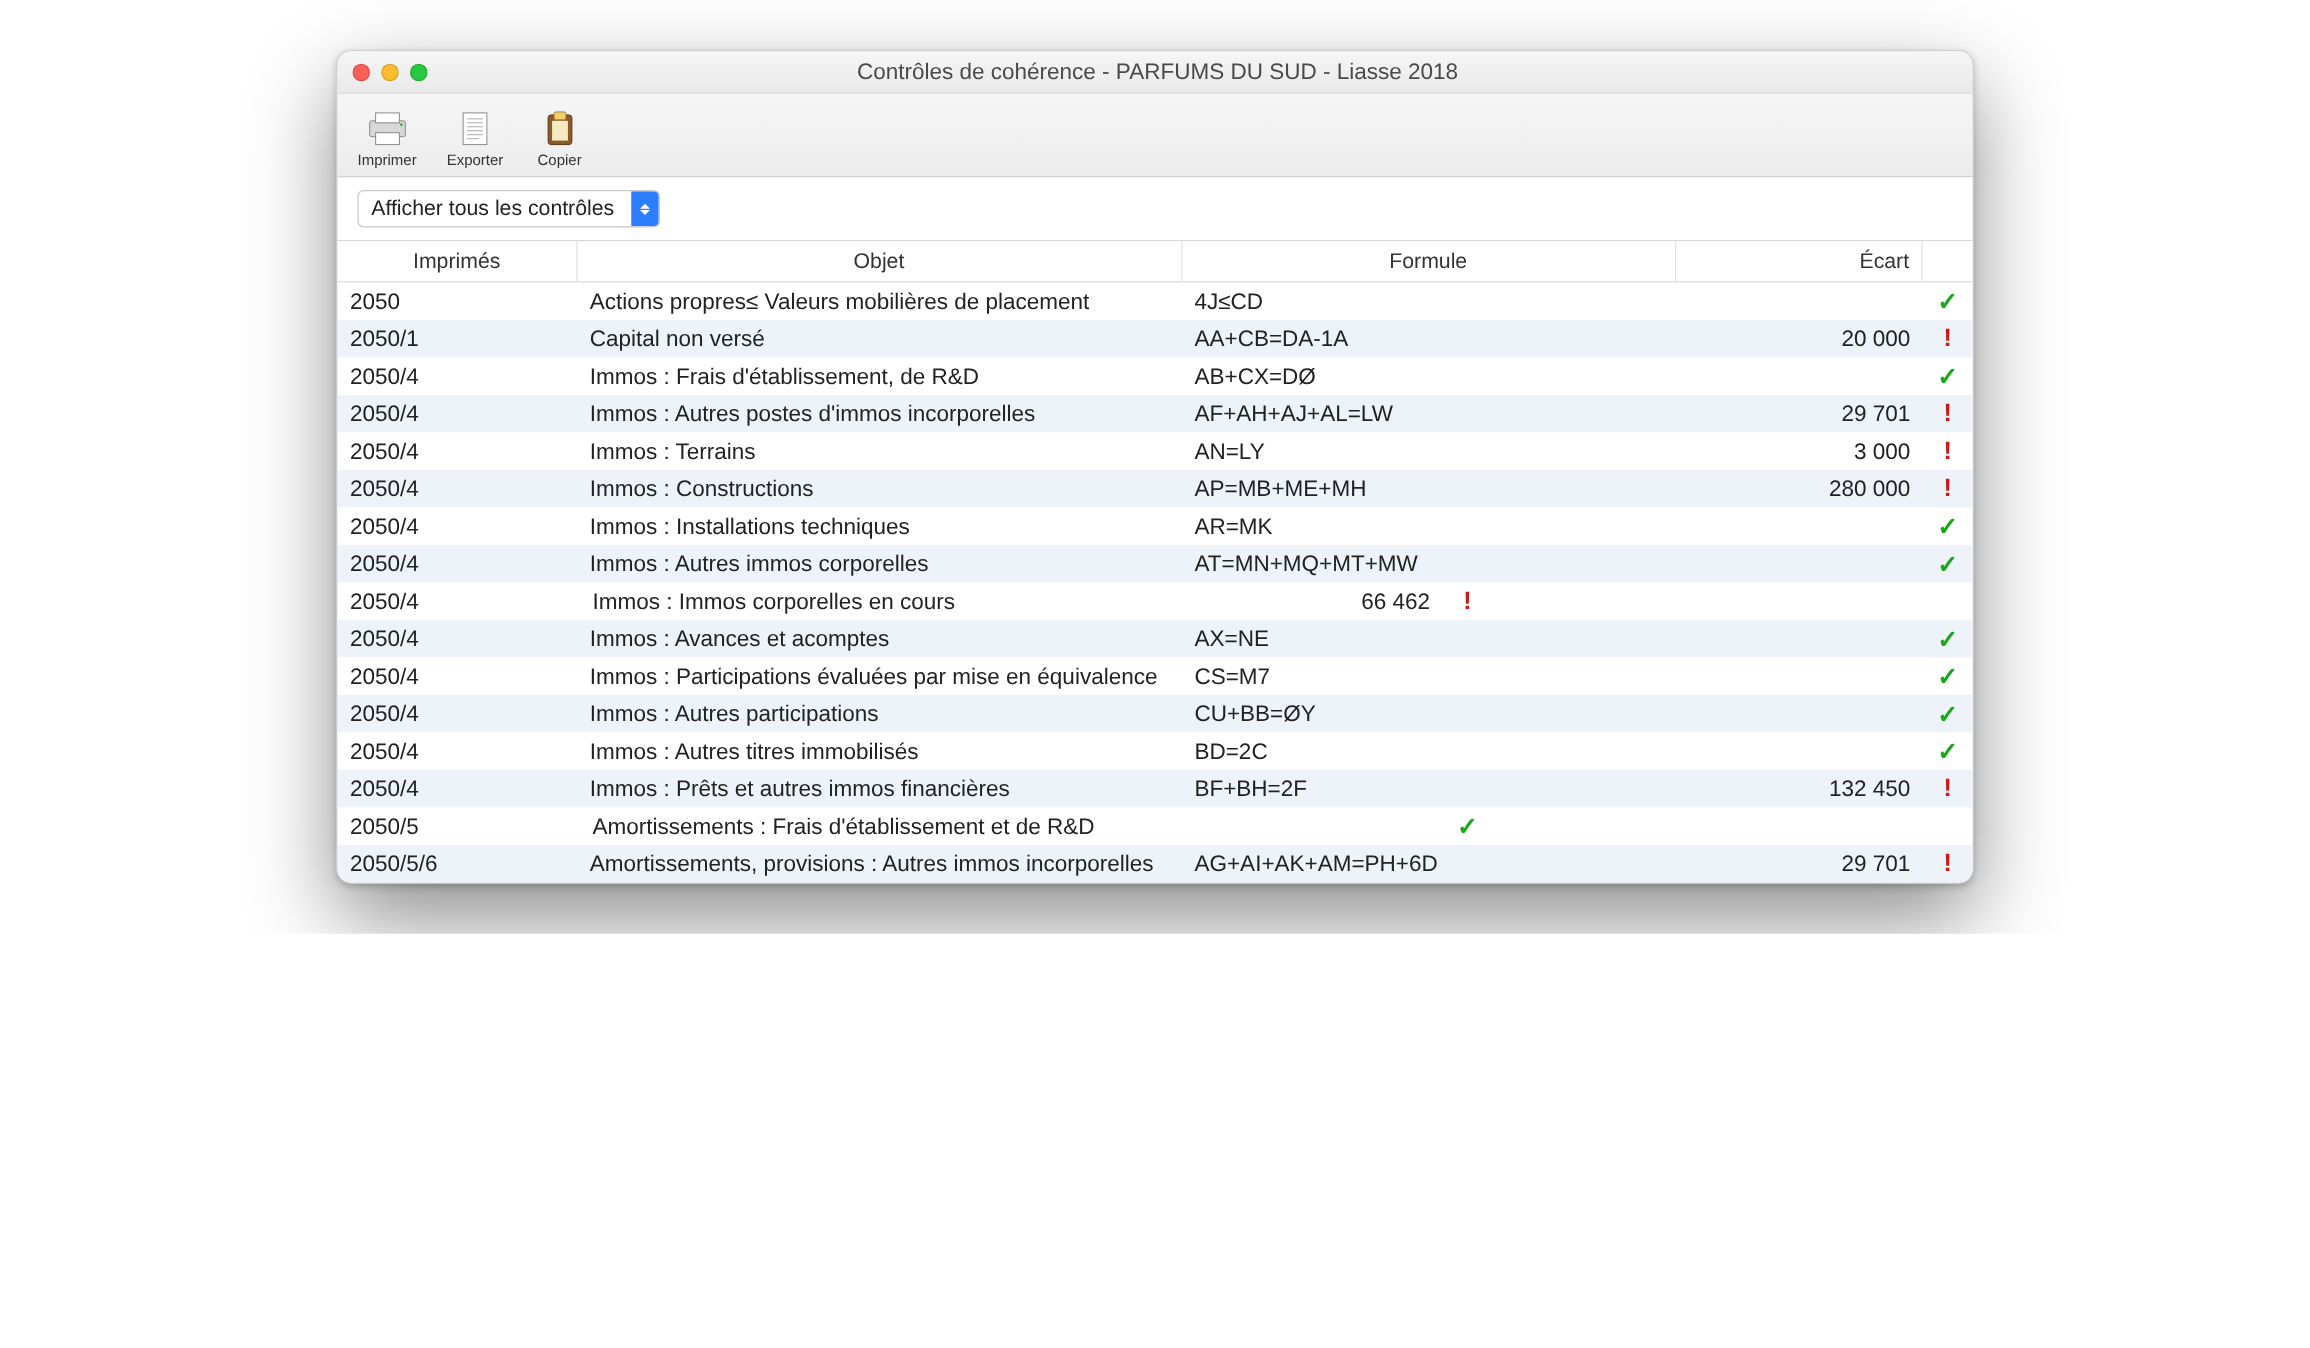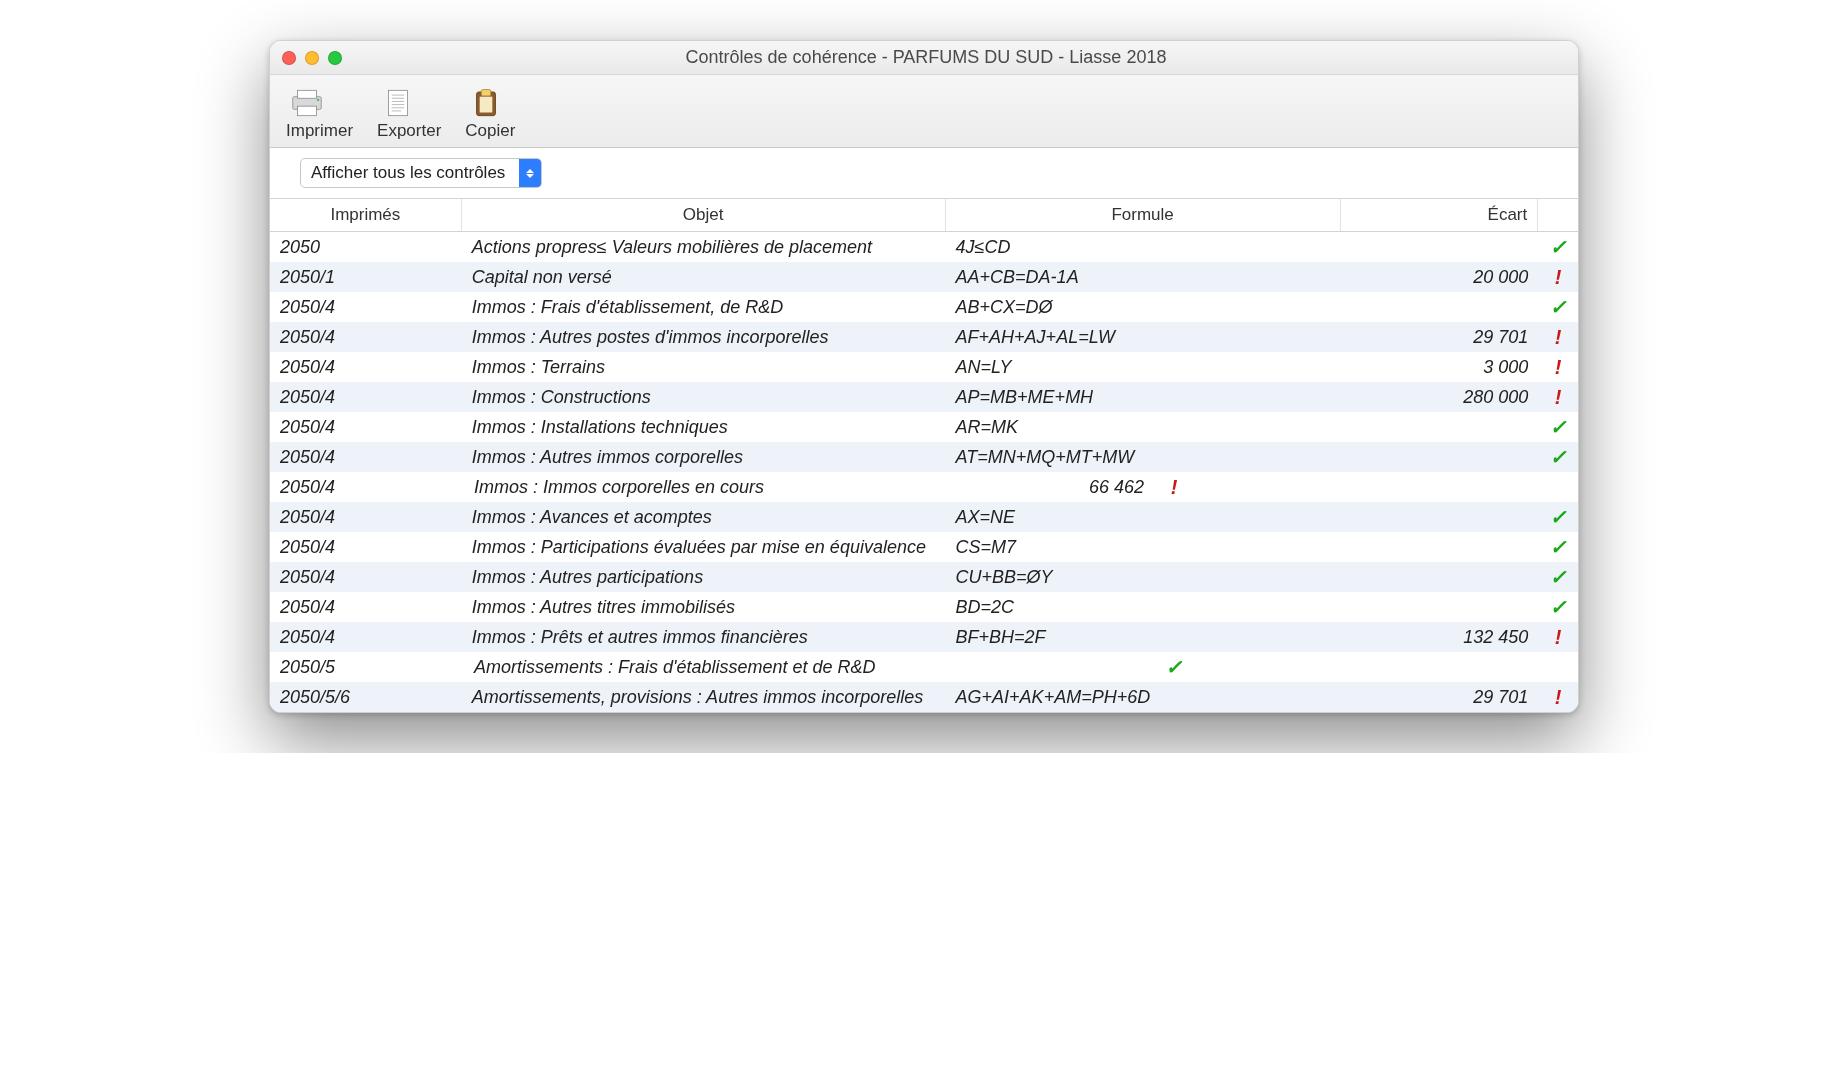--- a/index.html
+++ b/index.html
@@ -38,24 +38,24 @@
   .title {
     position:absolute; left:4px; right:0; text-align:center;
     font-size:18px; color:#4a4a4a; font-weight:400;
     pointer-events:none;
   }
   .toolbar {
     display:flex; gap:24px; padding:10px 16px 6px 16px;
     background: linear-gradient(#f6f6f6,#ececec);
     border-bottom:1px solid #c9c9c9;
   }
-  .tool { display:flex; flex-direction:column; font-size:17px; color:#333; cursor:pointer; }
+  .tool { display:flex; flex-direction:column; align-items:center; font-size:12px; color:#333; cursor:pointer; }
   .tool .ic { width:42px; height:36px; display:flex; align-items:center; justify-content:center; }
   .tool .ic svg { width:38px; height:34px; }
-  .filterbar { padding:10px 30px; background:#fff; border-bottom:1px solid #d5d5d5; }
+  .filterbar { padding:10px 16px; background:#fff; border-bottom:1px solid #d5d5d5; }
   .select {
     display:inline-flex; align-items:center;
     border:1px solid #c7c7c7; border-radius:5px;
     height:30px; background:#fff; overflow:hidden;
     box-shadow: inset 0 1px 0 rgba(255,255,255,0.8);
   }
   .select .txt { padding:0 14px 0 10px; font-size:17px; }
   .select .arrows {
     width:22px; height:100%; background:#2c7dff;
     display:flex; flex-direction:column; align-items:center; justify-content:center;
@@ -64,21 +64,21 @@
   .select .arrows .tri { width:0; height:0; border-left:4px solid transparent; border-right:4px solid transparent; }
   .select .arrows .up { border-bottom:4px solid #fff; }
   .select .arrows .dn { border-top:4px solid #fff; }
   .table { width:100%; background:#fdfdfd; }
   .thead { display:flex; border-bottom:1px solid #d3d3d3; background:#fff; }
   .th {
     padding:6px 10px; font-size:17px; color:#333; text-align:center;
     border-right:1px solid #e2e2e2;
   }
   .th:last-child { border-right:none; }
-  .row { display:flex; align-items:center; height:30px;font-style:italic; }
+  .row { display:flex; align-items:center; height:30px; }
   .row:nth-child(even){ background:#eef3fa; }
   .row:nth-child(odd){ background:#ffffff; }
   .td { padding:0 10px; font-size:18px; color:#222; overflow:hidden; white-space:nowrap; text-overflow:ellipsis; }
   .c-imp { width:194px; }
   .c-obj { width:490px; }
   .c-for { width:400px; }
   .c-ecart { width:200px; text-align:right; }
   .c-status { width:40px; text-align:center; font-size:20px; }
   .ok { color:#1aa81a; font-weight:bold; }
   .warn { color:#d01717; font-weight:bold; }

